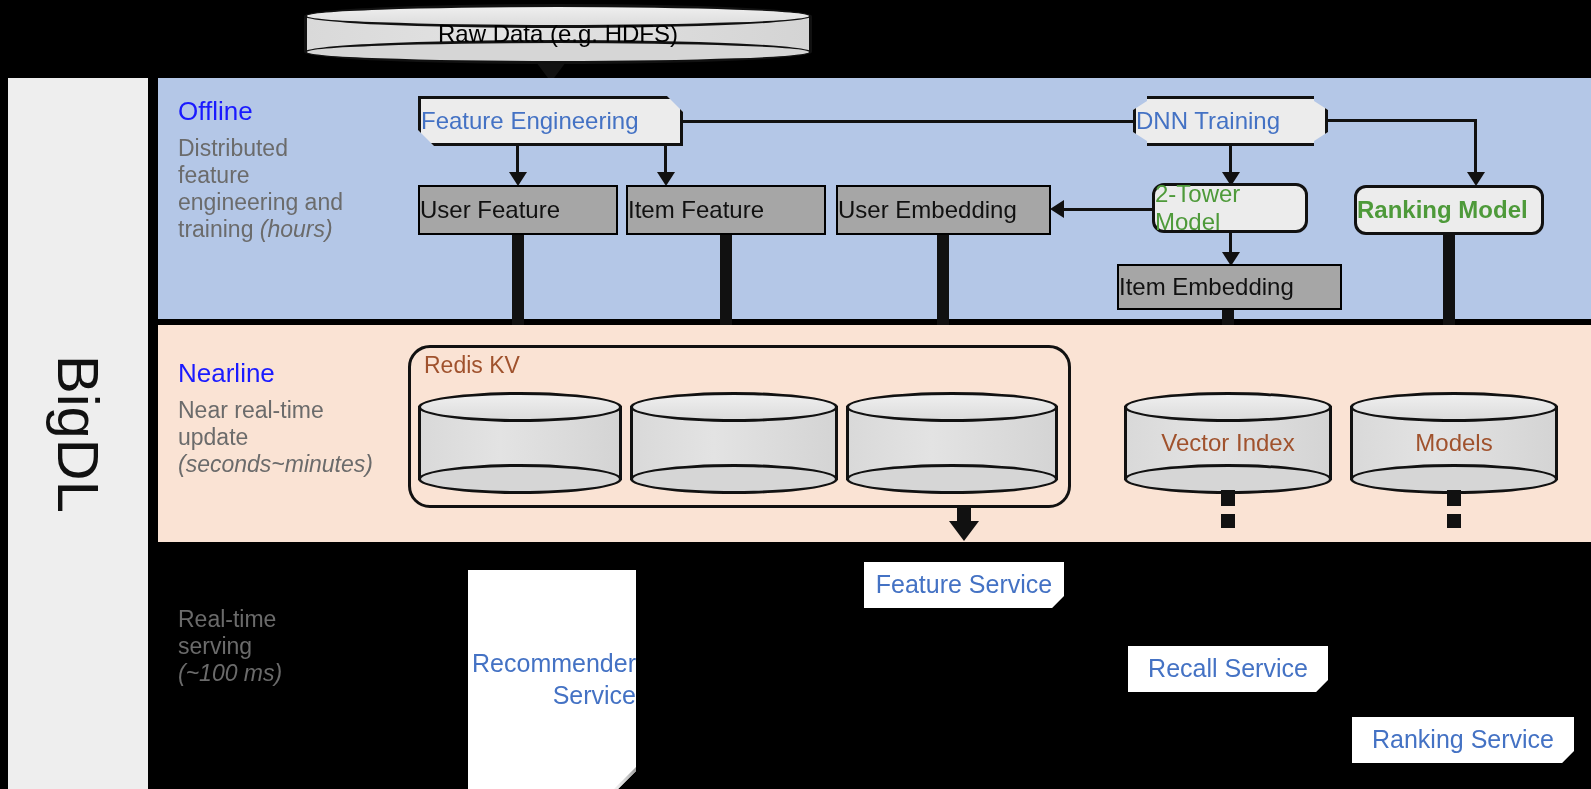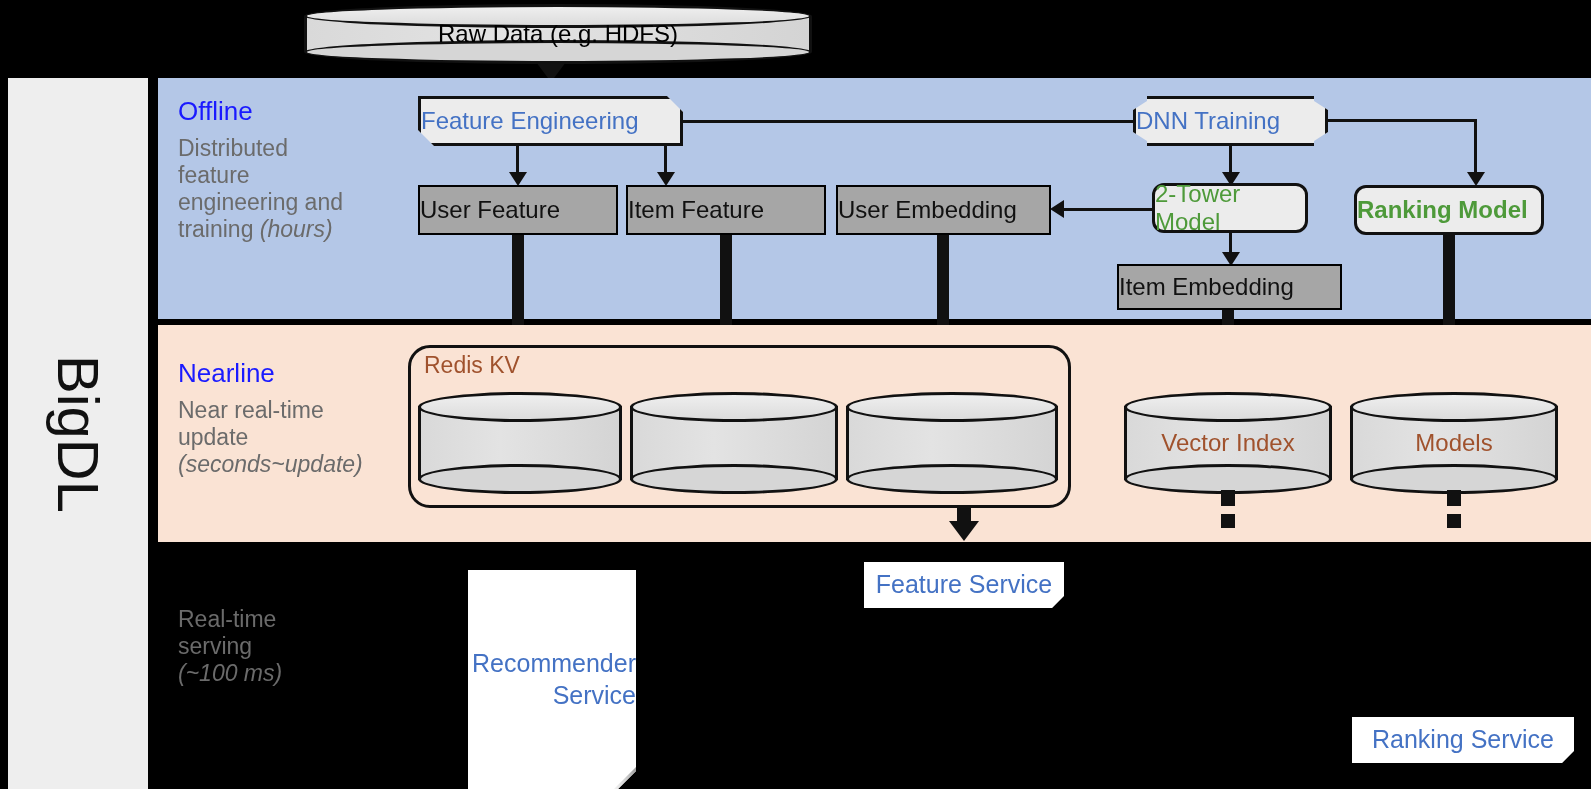--- a/index.html
+++ b/index.html
@@ -235,21 +235,21 @@
 
   <div class="ln thick-v" style="left:1443px;top:233px;height:150px;"></div>
   <div class="arrow-dn-fat" style="left:1434px;top:376px;"></div>
 
   <div class="abs" id="band-nearline"></div>
 
   <div class="abs" style="left:178px;top:358px;width:230px;">
     <div class="band-title">Nearline</div>
     <div class="band-sub"><span>Near real-time
 update
-</span><i>(seconds~update)</i></div>
+</span><i>(seconds~minutes)</i></div>
   </div>
 
   <div class="abs" id="redis-box"></div>
   <div class="abs brown-txt" id="redis-kv-label">Redis KV</div>
 
   <div class="cyl" style="left:418px;top:392px;width:204px;height:102px;">
     <div class="body"></div>
     <div class="bot"></div>
     <div class="top"></div>
     <div class="cap-label"></div>
@@ -301,19 +301,23 @@
   <div class="doc" style="left:468px;top:570px;width:168px;height:219px;">
     <span>Recommender Service</span>
     <span class="fold" style="width:22px;height:22px;"></span>
   </div>
 
   <div class="doc doc-sm" style="left:864px;top:562px;width:200px;height:46px;">
     <span>Feature Service</span>
     <span class="fold"></span>
   </div>
 
+  <div class="doc doc-sm" style="left:1128px;top:646px;width:200px;height:46px;">
+    <span>Recall Service</span>
+    <span class="fold"></span>
+  </div>
 
   <div class="doc doc-sm" style="left:1352px;top:717px;width:222px;height:46px;">
     <span>Ranking Service</span>
     <span class="fold"></span>
   </div>
 
 </div>
 
 </body></html>

